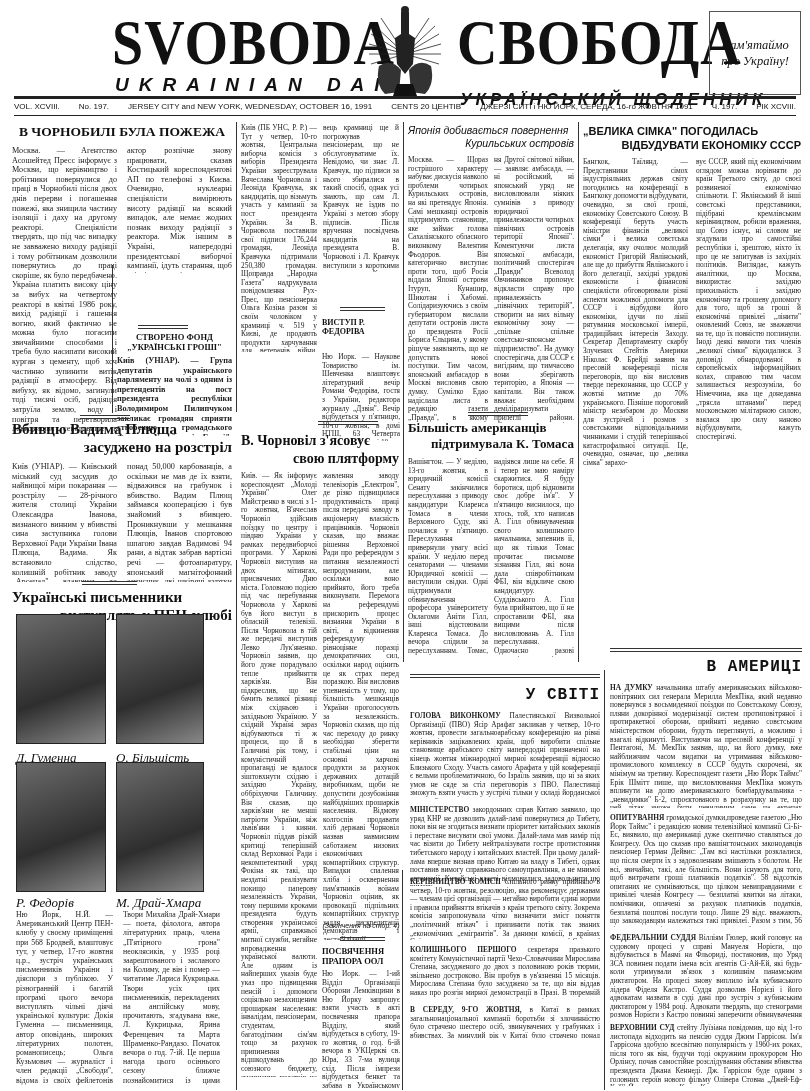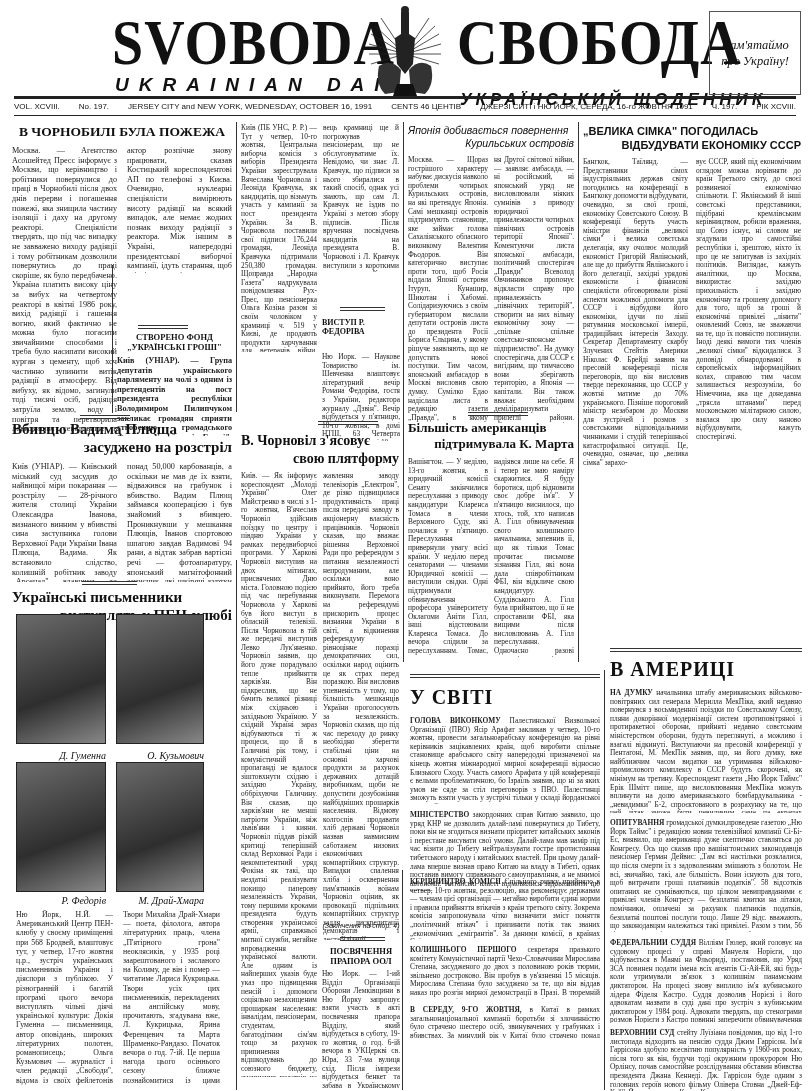--- a/index.html
+++ b/index.html
@@ -16,22 +16,22 @@
 .infobar{left:14px;top:102px;width:782px;height:12px;font-family:"Liberation Sans",sans-serif;font-size:8px;display:flex;justify-content:space-between;white-space:nowrap}
 .rule-bottom{left:14px;top:115px;width:782px;height:1px;background:#222}
 .vrule{width:1px;background:#333}
 .deco-rule{height:4px;border-top:1px solid #333;border-bottom:1px solid #333}
 .hl{font-family:"Liberation Serif",serif;font-weight:bold;color:#111}
 .hl-sans{font-family:"Liberation Sans",sans-serif;font-weight:bold}
 .body-text{font-size:8.2px;line-height:9.6px;text-align:justify;overflow:hidden;color:#222}
 .cols2{display:flex;gap:10px}
 .cols2 > div{flex:1}
 .photo{background:linear-gradient(160deg,#6b6b6b,#2e2e2e 60%,#888);border:1px solid #222}
-.caption{font-style:italic;font-size:10px;text-align:right}
-.section-title{font-family:Liberation Serif, serif;font-size:20px;text-align:left;letter-spacing:1px}
+.caption{font-style:italic;font-size:13px;text-align:left}
+.section-title{font-family:Liberation Mono, monospace;font-size:16px;text-align:right;letter-spacing:1px}
 .news-lead{font-weight:bold}
 </style>
 </head>
 <body>
 
 <div class="abs mast-latin">SVOBODA</div>
 <div class="abs mast-latin-sub">UKRAINIAN DAILY</div>
 <div class="abs emblem">
   <svg width="80" height="94" viewBox="0 0 80 94">
     <g stroke="#222" stroke-width="0.8">
@@ -59,21 +59,21 @@
 <div class="abs mast-cyr-sub">УКРАЇНСЬКИЙ ЩОДЕННИК</div>
 <div class="abs remember">
     <span>Пам'ятаймо про Україну!</span>
   </div>
 
 <div class="abs rule-top"></div>
 <div class="abs infobar">
   <span>VOL. XCVIII.</span>
   <span>No. 197.</span>
   <span>JERSEY CITY and NEW YORK, WEDNESDAY, OCTOBER 16, 1991</span>
-  <span>CENTS 46 ЦЕНТІВ</span>
+  <span>CENTS 20 ЦЕНТІВ</span>
   <span>ДЖЕРЗІ СИТІ і НЮ ЙОРК, СЕРЕДА, 16-го ЖОВТНЯ 1991</span>
   <span>Ч. 197.</span>
   <span>РІК XCVIII.</span>
 </div>
 <div class="abs rule-bottom"></div>
 
 <div class="abs vrule" style="left:236px;top:122px;height:290px"></div>
 <div class="abs vrule" style="left:236px;top:560px;height:530px"></div>
 <div class="abs vrule" style="left:403px;top:122px;height:540px"></div>
 <div class="abs vrule" style="left:578px;top:122px;height:540px"></div>
@@ -106,21 +106,21 @@
 </section>
 
 <div class="abs deco-rule" style="left:82px;top:581px;width:55px"></div>
 <section class="abs" style="left:12px;top:588px;width:220px">
   <h2 class="hl" style="font-size:15px;line-height:18px">Українські письменники</h2>
   <h2 class="hl" style="font-size:15px;line-height:18px;text-align:right">виступлять у ПЕН-клюбі</h2>
 </section>
 <div class="abs photo" style="left:16px;top:614px;width:90px;height:130px"></div>
 <div class="abs photo" style="left:116px;top:614px;width:88px;height:130px"></div>
 <div class="abs caption" style="left:16px;top:750px;width:90px">Д. Гуменна</div>
-<div class="abs caption" style="left:116px;top:750px;width:88px">О. Кузьмович</div>
+<div class="abs caption" style="left:116px;top:750px;width:88px">О. Більшість</div>
 <div class="abs photo" style="left:16px;top:762px;width:90px;height:130px"></div>
 <div class="abs photo" style="left:116px;top:762px;width:88px;height:130px"></div>
 <div class="abs caption" style="left:16px;top:895px;width:90px">Р. Федорів</div>
 <div class="abs caption" style="left:116px;top:895px;width:88px">М. Драй-Хмара</div>
 <div class="abs cols2" style="left:16px;top:910px;width:204px">
   <div class="body-text" style="height:176px;font-size:7.8px;line-height:9.2px">Ню Йорк, Н.Й. — Американський Центр ПЕН-клюбу у своєму приміщенні при 568 Бродвей, влаштовує тут, у четвер, 17-го жовтня ц.р., зустріч українських письменників України і діяспори з публікою. У різногранній і багатій програмі цього вечора виступлять чільні діячі української культури: Докія Гуменна — письменниця, автор оповідань, широких літературних полотен, романописець; Ольга Кузьмович — журналіст і член редакції „Свободи", відома із своїх фейлетонів під псевдом О-КА; гість з України Роман Федорів — письменник і журналіст, головний редактор журналу „Дзвін";</div>
   <div class="body-text" style="height:176px;font-size:7.8px;line-height:9.2px">Твори Михайла Драй-Хмари — поета, філолога, автора літературних праць, члена „П'ятірного грона" неоклясиків, у 1935 році заарештованого і засланого на Колиму, де він і помер — читатиме Лариса Кукрицька. Твори усіх цих письменників, перекладених на англійську мову, прочитають, згадувана вже, Л. Кукрицька, Ярина Ференцевич та Марта Шраменко-Рандазо. Початок вечора о год. 7-ій. Це перша нагода цього осіннього сезону ближче познайомитися із цими письменниками, зглибити їхні твори, зблизитись до них.</div>
 </div>
 
 <section class="abs" style="left:241px;top:124px;width:158px">
@@ -142,37 +142,37 @@
   <h2 class="hl" style="font-size:14px;line-height:18px;text-align:right;margin-bottom:4px">свою плятформу</h2>
   <div class="cols2" style="gap:6px">
     <div class="body-text" style="height:605px;font-size:7.4px;line-height:8.6px">Київ. — Як інформує кореспондент „Молоді України" Олег Майстренко в числі з 1-го жовтня, В'ячеслав Чорновіл здійснив поїздку по центру і півдню України у рамках передвиборчої програми. У Харкові Чорновіл виступив на двох мітингах, присвячених Дню міста. Головною подією під час перебування Чорновола у Харкові був його виступ в обласній телевізії. Після Чорновола в тій же передачі виступив Левко Лук'яненко. Чорновіл заявив, що його дуже порадувало тепле прийняття харків'ян. Він підкреслив, що не бачить великої різниці між східньою і західньою Україною. У східній Україні зараз відбуваються ті ж процеси, що й в Галичині рік тому, і комуністичній пропаганді не вдалося зіштовхнути східню і західню Україну, оббріхуючи Галичину. Він сказав, що харків'яни не менші патріоти України, ніж львів'яни і кияни. Чорновіл піддав різкій критиці теперішній склад Верховної Ради і некомпетентний уряд Фокіна як такі, що нездатні реалізувати покищо паперову незалежність України, тому першими кроками президента будуть створення української армії, справжньої митної служби, негайне впровадження української валюти. Але одним із найперших указів буде указ про підвищення пенсій і допомоги соціяльно незахищеним прошаркам населення: інвалідам, пенсіонерам, студентам, багатодітним сім'ям тощо за рахунок припинення відшкодувань до союзного бюджету, зменшення видатків на армію і бюрократичний апарат. Чорновіл запопонував Черняка на пост прем'єрміністра як людину, що має доскональну концепцію переходу до ринку. Чорновіл наголосив, що рік-два після приватизації очікується спад виробництва і погіршення життевого рівня, але іншого шляху немає, оскільки тільки після цього почнеться економічне зростання. На думку Чорновола, команда і ринкова економіка несумісні. Як приклад він навів податкове придушення державою приватних фермерських і кооперативних господарств в Галичині. Програму надзвичайних заходів із стабілізації економіки уряду Фокіна Чорновіл оцінив, як спробу спо вільнити перехід до ринку. Як приклад успішного впровадження елементів ринку в Галичині він навів роздер-</div>
     <div class="body-text" style="height:468px;font-size:7.4px;line-height:8.6px">жавлення заводу телевізорів „Електрон", де різко підвищилася продуктивність праці після передачі заводу в акціонерну власність працівників. Чорновіл сказав, що вважає рішення Верховної Ради про референдум з питання незалежності непродуманим, але оскільки воно прийнято, його треба виконувати. Перемога на референдумі прискорить процес визнання України в світі, а відкинення референдуму рівноцінне поразці демократичних сил, оскільки народ оцінить це як страх перед поразкою. Він висловив упевненість у тому, що більшість мешканців України проголосують за незалежність. Чорновіл сказав, що під час переходу до ринку необхідно зберегти стабільні ціни на основні харчові продукти за рахунок державних дотацій виробникам, щоби не допустити дозубожіння найбідніших прошарків населення. Відмову колгоспів продавати хліб державі Чорновіл назвав навмисним саботажем низових економічних компартійних структур. Випадки спалення хліба і осквернення пам'ятників воїнам Чорновіл оцінив, як провокації підпільних компартійних структур задля дискредитації демократів і дестабілізації політичної ситуації. Чорновіл закликав громадян записуватися в громадські спостерігачі під час виборів для того, щоби перешкодити компартійним фальсифікаціям. Чорновіл засудив утворення Кримської автономної партапаратної республіки, яка стала заповідником комунізму. Він підтримав ідею земельного, за місць обласного, самоврядування в Україні, на зразок Німеччини і відкинув створення будь-яких територіяльних автономій, окрім національних. Ще 19-го серпня він прохав Кравчука офіційно засудити ГКЧП, запевняючи його, що, якщо заколотники переможуть, вони посa-</div>
   </div>
 </section>
 <div class="abs" style="left:322px;top:922px;width:78px;font-size:7px;font-style:italic;text-align:center;font-family:'Liberation Sans',sans-serif">(Закінчення на стор. 4)</div>
 
 <div class="abs deco-rule" style="left:340px;top:937px;width:45px"></div>
 <section class="abs" style="left:322px;top:946px;width:78px">
-  <h3 class="hl" style="font-size:8.5px;text-align:center;line-height:10px;margin-bottom:4px">ПОСВЯЧЕННЯ ПРАПОРА ООЛ</h3>
+  <h3 class="hl" style="font-size:8.5px;text-align:left;line-height:10px;margin-bottom:4px">ПОСВЯЧЕННЯ ПРАПОРА ООЛ</h3>
   <div class="body-text" style="height:118px;font-size:7.4px;line-height:8.6px">Ню Йорк. — 1-ий Відділ Організації Оборони Лемківщини в Ню Йорку запрошує взяти участь в акті посвячення прапора Відділу, який відбудеться в суботу, 19-го жовтня, о год. 6-ій вечора в УКЦеркві св. Юра, 33 7-ма вулиця схід. Після імпрези відбудеться бенкет та забава в Українському Народному Домі, 140-142 Друга авеню.</div>
 </section>
 
 <section class="abs" style="left:408px;top:124px;width:166px">
   <h2 class="hl-sans" style="font-size:10.5px;font-style:italic;font-weight:normal;line-height:13px">Японія добивається повернення</h2>
   <h2 class="hl-sans" style="font-size:10.5px;font-style:italic;font-weight:normal;line-height:13px;text-align:right;margin-bottom:6px">Курильських островів</h2>
   <div class="cols2" style="gap:6px">
     <div class="body-text" style="height:267px;font-size:7.4px;line-height:8.6px">Москва. — Щораз гострішого характеру набуває дискусія навколо проблеми чотирьох Курильських островів, на які претендує Японія. Самі мешканці островів підтримують становище, яке займає голова Сахалінського обласного виконкому Валентин Фьодоров. Він категорично виступає проти того, щоб Росія віддала Японії острови Ітуруп, Кунашир, Шикотан і Хабомаї. Солідаризуючись з своїм губернатором вислали депутати островів листа до президента Росії Бориса Єльцина, у якому рішуче заявляють, що не допустять нової поступки. Тим часом, японський амбасадор в Москві висловив свою думку. Сумілко Едао надіслала листа в редакцію газети „Правда", в якому викладає точку зору Токіо відносно міжнародного юридичного статусу островів. В опублікованому в четвер, 10-го жовтня, листі суть проблеми зводиться до того, що в цьому районі „післявоєнна границя ще не зафіксована". „До закінчен-</div>
     <div class="body-text" style="height:267px;font-size:7.4px;line-height:8.6px">ня Другої світової війни, — заявляє амбасада, — ні російський, ні японський уряд не висловлювали ніяких сумнівів з приводу юридичної приналежности чотирьох північних островів території Японії". Коментуючи листа японської амбасади, політичний спостерігач „Правди" Всеволод Овчинников пропонує відкласти справу про приналежність „північних територій", створити на них вільну економічну зону — „спільне спільне совєтсько-японське підприємство". На думку спостерігача, для СССР є вигідним, що тимчасово вони зберігають територію, а Японія — капітали. Він також вважає необхідним деміліраризувати прилеглі райони. „Справа про суверенітет 'північних територій' була б таким чином залишена на розгляд майбутніх поколінь, — пише Овчинников, — скажемо, до половини XXI століття, коли сама ідея національних груп, можливо, набуде іншого характеру, ніж нині".</div>
   </div>
 </section>
 
 <div class="abs deco-rule" style="left:468px;top:412px;width:60px"></div>
 <section class="abs" style="left:408px;top:420px;width:166px">
   <h2 class="hl" style="font-size:13px;line-height:16px">Більшість американців</h2>
-  <h2 class="hl" style="font-size:13px;line-height:16px;text-align:right;margin-bottom:6px">підтримувала К. Марта</h2>
+  <h2 class="hl" style="font-size:13px;line-height:16px;text-align:right;margin-bottom:6px">підтримувала К. Томаса</h2>
   <div class="cols2" style="gap:6px">
     <div class="body-text" style="height:200px;font-size:7.4px;line-height:8.6px">Вашінгтон. — У неділю, 13-го жовтня, в юридичній комісії Сенату закінчилися переслухання з приводу кандидатури Кларенса Томаса в члени Верховного Суду, які почалися у п'ятницю. Переслухання привернули увагу всієї країни. У неділю перед сенаторами — членами Юридичної комісії — виступили свідки. Одні підтримували обвинувачення професора університету Оклагоми Аніти Гілл, інші відстоювали Кларенса Томаса. До вечора слідили за переслуханням. Томас, виступаючи, не заперечив, що ні за мною не стоїть з жаль боку, я перед ворогами і завжди</div>
     <div class="body-text" style="height:200px;font-size:7.4px;line-height:8.6px">надіявся лише на себе. Я і тепер не маю наміру скаржитися. Я буду боротися, щоб відновити своє добре ім'я". У п'ятницю виснилося, що хтось, той, хто написав А. Гілл обвинувачення свого колишнього начальника, запевнив її, що як тільки Томас прочитає письмове зізнання Гілл, які вона дала співробітникам ФБІ, він відкличе свою кандидатуру. Суддівського А. Гілл була прийнятою, що її не спроставили ФБІ, яка вищими після висловлювань А. Гілл переслухання. Одночасно разові журналістам, що і тепер кандидатури в члени Верховного Суду.</div>
   </div>
 </section>
 
 <section class="abs" style="left:583px;top:124px;width:218px">
   <h2 class="hl-sans" style="font-size:11px;line-height:14px">„ВЕЛИКА СІМКА" ПОГОДИЛАСЬ</h2>
   <h2 class="hl-sans" style="font-size:11px;line-height:14px;text-align:right;margin-bottom:6px">ВІДБУДУВАТИ ЕКОНОМІКУ СССР</h2>
   <div class="cols2" style="gap:8px">

